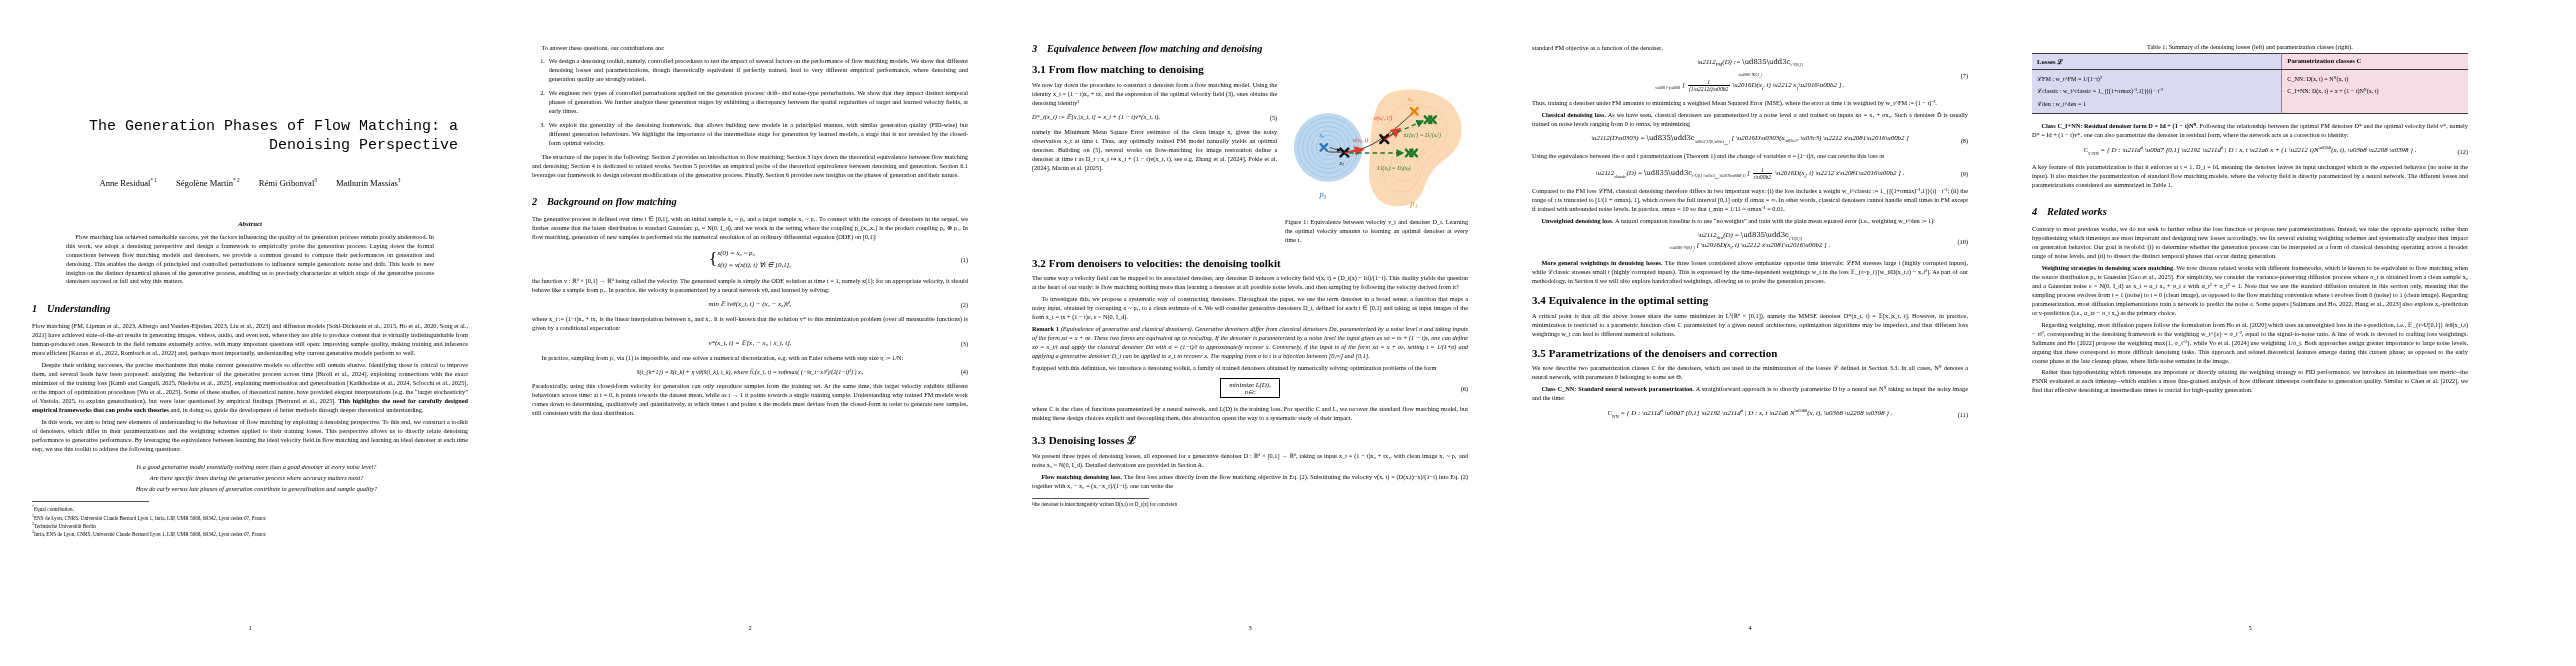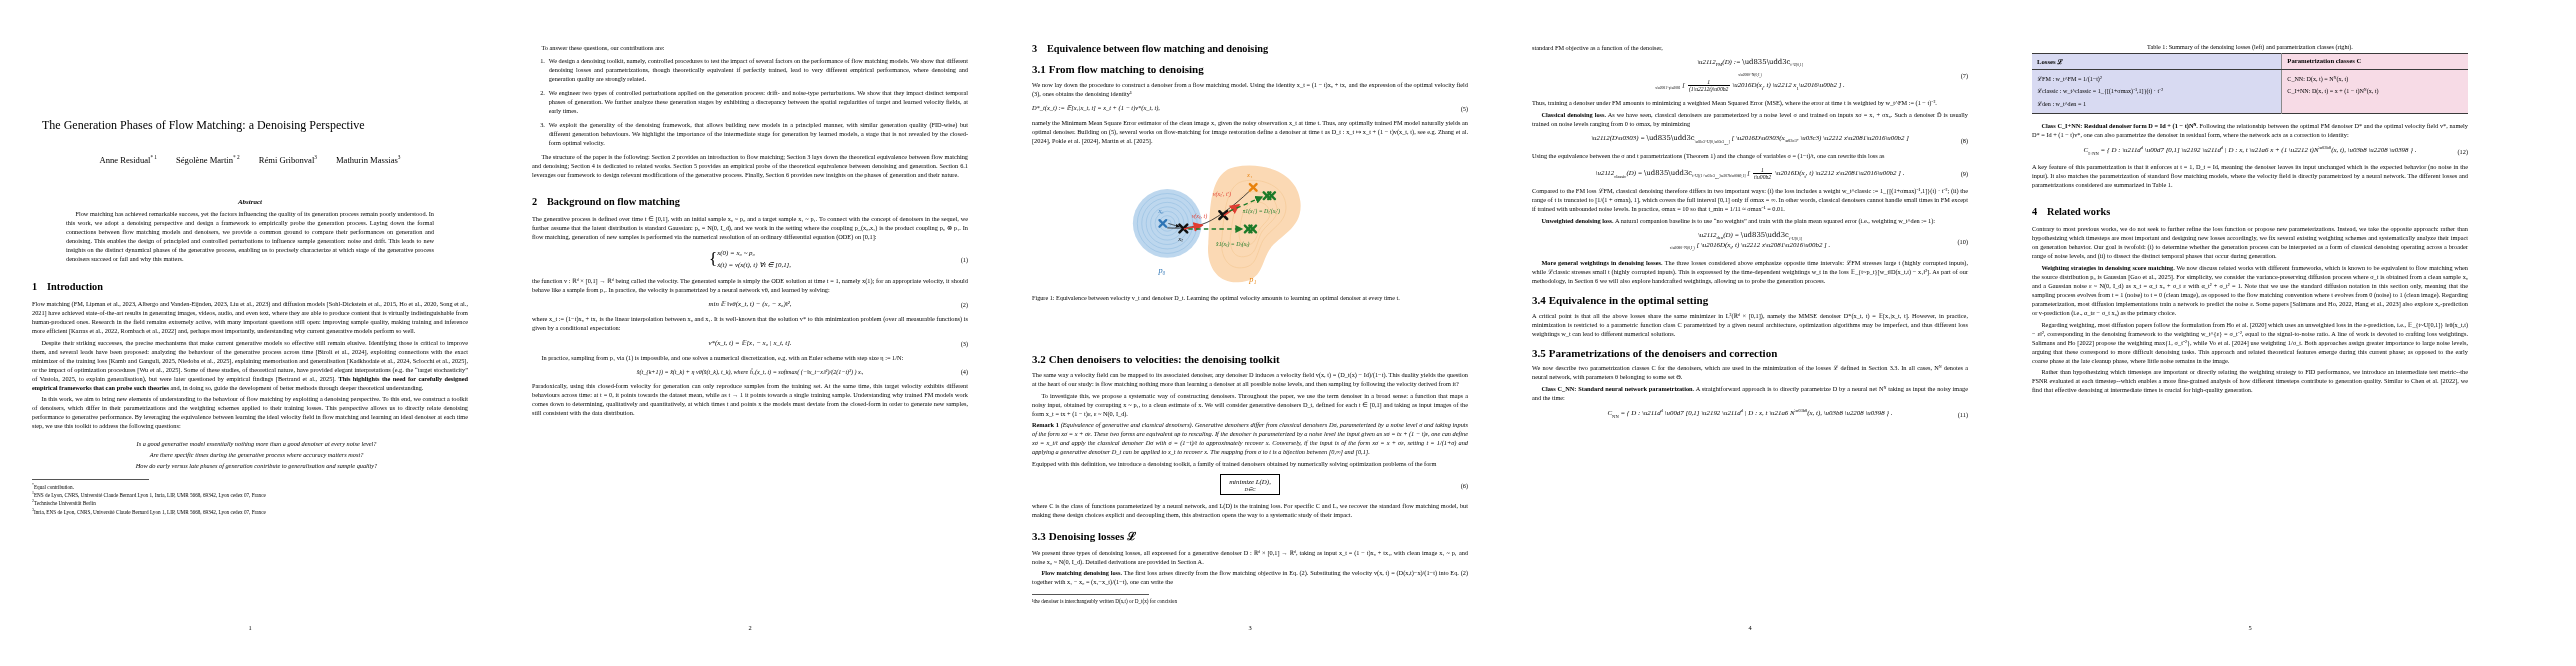--- a/index.html
+++ b/index.html
@@ -47,25 +47,25 @@
   .pageno {
     position: absolute;
     bottom: 15.6px; left: 0; right: 0;
     text-align: center;
     font-size: 6.4px;
     color: #000;
   }
 
   
   .title {
-    font-size: 12px;
+    font-size: 15px;
     line-height: 1.25;
-    text-align: left;
+    text-align: right;
     margin: 75px 10px 0 10px;
-    font-family: Liberation Serif, serif;
+    font-family: Liberation Mono, monospace;
   }
   .authors {
     display: flex;
     justify-content: center;
     gap: 19px;
     margin-top: 21px;
     font-size: 8.6px;
   }
   .authors sup { font-size: 5.3px; vertical-align: super; }
   .abs-head {
@@ -80,20 +80,21 @@
     font-size: 6.3px;
     line-height: 1.42;
     text-align: justify;
     text-indent: 9.4px;
   }
   h2.sec {
     font-size: 10.3px;
     font-weight: bold;
     margin: 16.7px 0 7.2px 0;
     font-family: "Liberation Serif", serif;
+    font-style: italic;
   }
   h2.sec .num { display: inline-block; min-width: 15px; }
   h3.subsec {
     font-size: 11px;
     font-weight: bold;
     margin: 9.4px 0 4.4px 0;
   }
   h3.subsec .num { display: inline-block; min-width: 16.7px; }
   p.body {
     font-size: 6.3px;
@@ -237,21 +238,21 @@
         <span><span>Anne Residual</span><sup>* 1</sup></span>
         <span><span>Ségolène Martin</span><sup>* 2</sup></span>
         <span><span>Rémi Gribonval</span><sup>3</sup></span>
         <span><span>Mathurin Massias</span><sup>3</sup></span>
       </div>
 
       <div class="abs-head">Abstract</div>
       <div class="abs-body">Flow matching has achieved remarkable success, yet the factors influencing the quality of its generation process remain poorly understood. In this work, we adopt a denoising perspective and design a framework to empirically probe the generation process. Laying down the formal connections between flow matching models and denoisers, we provide a common ground to compare their performances on generation and denoising. This enables the design of principled and controlled perturbations to influence sample generation: noise and drift. This leads to new insights on the distinct dynamical phases of the generative process, enabling us to precisely characterize at which stage of the generative process denoisers succeed or fail and why this matters.</div>
 
       <h2 class="sec">
-        <span class="num">1</span><span>Introduction</span>
+        <span class="num">1</span><span>Understanding</span>
       </h2>
 
       <p class="body">Flow matching (FM, Lipman et al., 2023, Albergo and Vanden-Eijnden, 2023, Liu et al., 2023) and diffusion models [Sohl-Dickstein et al., 2015, Ho et al., 2020, Song et al., 2021] have achieved state-of-the-art results in generating images, videos, audio, and even text, where they are able to produce content that is virtually indistinguishable from human-produced ones. Research in the field remains extremely active, with many important questions still open: improving sample quality, making training and inference more efficient [Karras et al., 2022, Rombach et al., 2022] and, perhaps most importantly, understanding why current generative models perform so well.</p>
       <p class="body ind"><span>Despite their striking successes, the precise mechanisms that make current generative models so effective still remain elusive. Identifying those is critical to improve them, and several leads have been proposed: analyzing the behaviour of the generative process across time [Biroli et al., 2024], exploiting connections with the exact minimizer of the training loss [Kamb and Ganguli, 2025, Niedoba et al., 2025], explaining memorisation and generalisation [Kadkhodaie et al., 2024, Sclocchi et al., 2025], or the impact of optimization procedures [Wu et al., 2025]. Some of these studies, of theoretical nature, have provided elegant interpretations (e.g. the “target stochasticity” of Vastola, 2025, to explain generalisation), but were later questioned by empirical findings [Bertrand et al., 2025]. </span><span class="bold">This highlights the need for carefully designed empirical frameworks that can probe such theories</span><span> and, in doing so, guide the development of better methods through deeper theoretical understanding.</span></p>
       <p class="body ind">In this work, we aim to bring new elements of understanding to the behaviour of flow matching by exploiting a denoising perspective. To this end, we construct a toolkit of denoisers, which differ in their parametrizations and the weighting schemes applied to their training losses. This perspective allows us to directly relate denoising performance to generative performance. By leveraging the equivalence between learning the ideal velocity field in flow matching and learning an ideal denoiser at each time step, we use this toolkit to address the following questions:</p>
 
       <div class="qblock">
         <div>Is a good generative model essentially nothing more than a good denoiser at every noise level?</div>
         <div>Are there specific times during the generative process where accuracy matters most?</div>
         <div>How do early versus late phases of generation contribute to generalisation and sample quality?</div>
@@ -322,21 +323,21 @@
   <div class="page">
     <div class="page-inner">
       <h2 class="sec" style="margin-top:0">
         <span class="num">3</span><span>Equivalence between flow matching and denoising</span>
       </h2>
 
       <h3 class="subsec">
         <span class="num">3.1</span><span>From flow matching to denoising</span>
       </h3>
 
-      <div style="display:flex; gap:7.8px; align-items:flex-start;flex-direction:column;">
+      <div style="display:flex; gap:7.8px; align-items:flex-start;">
         <div style="flex:1 1 0; min-width:0;">
           <p class="body">We now lay down the procedure to construct a denoiser from a flow matching model. Using the identity x_t = (1 − t)x₀ + tx₁ and the expression of the optimal velocity field (3), ones obtains the denoising identity¹</p>
           <div class="eq" style="text-align:left">
             <span class="eqbody" style="font-size:6.4px">D*_t(x_t) := 𝔼[x₁|x_t, t] = x_t + (1 − t)v*(x_t, t),</span>
             <span class="eqno">(5)</span>
           </div>
           <p class="body">namely the Minimum Mean Square Error estimator of the clean image x₁ given the noisy observation x_t at time t. Thus, any optimally trained FM model naturally yields an optimal denoiser. Building on (5), several works on flow-matching for image restoration define a denoiser at time t as D_t : x_t ↦ x_t + (1 − t)v(x_t, t), see e.g. Zhang et al. [2024], Pokle et al. [2024], Martin et al. [2025].</p>
         </div>
 
         <div style="flex:0 0 183px;" class="figure-wrap">
@@ -414,21 +415,21 @@
             <text x="166" y="158" font-family="Liberation Serif, serif" font-style="italic" font-size="10.5" fill="#1c7a28">x̂1(xₜ) = Dₜ(xₜ)</text>
             <text x="214" y="100" font-family="Liberation Serif, serif" font-style="italic" font-size="10.5" fill="#1c7a28">x̂1(xₜ') = Dₜ'(xₜ')</text>
             <text x="62" y="208" font-family="Liberation Serif, serif" font-style="italic" font-size="15" fill="#2e75b6">p₀</text>
             <text x="226" y="224" font-family="Liberation Serif, serif" font-style="italic" font-size="15" fill="#e8820c">p₁</text>
           </svg>
           <div class="fig-caption">Figure 1: Equivalence between velocity v_t and denoiser D_t. Learning the optimal velocity amounts to learning an optimal denoiser at every time t.</div>
         </div>
       </div>
 
       <h3 class="subsec">
-        <span class="num">3.2</span><span>Chen denoisers to velocities: the denoising toolkit</span>
+        <span class="num">3.2</span><span>From denoisers to velocities: the denoising toolkit</span>
       </h3>
       <p class="body">The same way a velocity field can be mapped to its associated denoiser, any denoiser D induces a velocity field v(x, t) = (D_t(x) − Id)/(1−t). This duality yields the question at the heart of our study: is flow matching nothing more than learning a denoiser at all possible noise levels, and then sampling by following the velocity derived from it?</p>
       <p class="body ind">To investigate this, we propose a systematic way of constructing denoisers. Throughout the paper, we use the term denoiser in a broad sense: a function that maps a noisy input, obtained by corrupting x ~ p₁, to a clean estimate of x. We will consider generative denoisers D_t, defined for each t ∈ [0,1] and taking as input images of the form x_t = tx + (1 − t)ε, ε ~ N(0, I_d).</p>
       <p class="body"><span class="bold">Remark 1</span> <span class="ital">(Equivalence of generative and classical denoisers). Generative denoisers differ from classical denoisers Dσ, parameterized by a noise level σ and taking inputs of the form xσ = x + σε. These two forms are equivalent up to rescaling. If the denoiser is parameterized by a noise level the input given as xσ = tx + (1 − t)ε, one can define xσ = x_t/t and apply the classical denoiser Dσ with σ = (1−t)/t to approximately recover x. Conversely, if the input is of the form xσ = x + σε, setting t = 1/(1+σ) and applying a generative denoiser D_t can be applied to x_t to recover x. The mapping from σ to t is a bijection between [0,∞] and [0,1].</span></p>
       <p class="body">Equipped with this definition, we introduce a denoising toolkit, a family of trained denoisers obtained by numerically solving optimization problems of the form</p>
 
       <div class="eq">
         <span class="boxeq">
           <span>minimize  L(D),</span><br><span style="font-size:0.72em">D∈C</span>
         </span>

